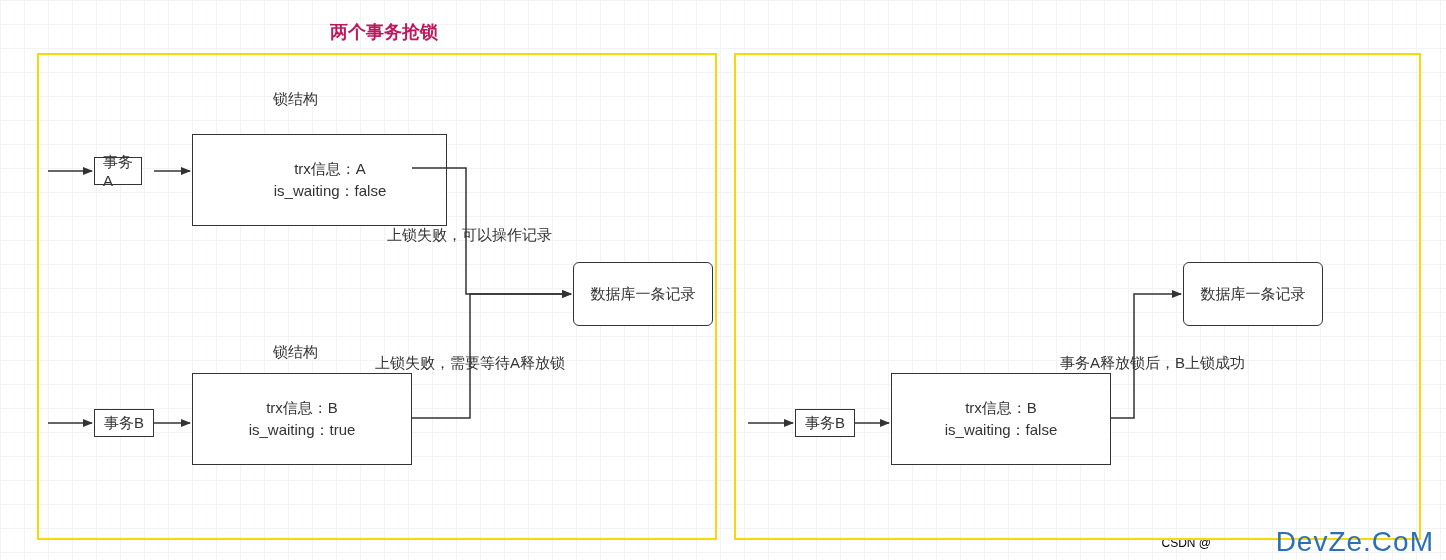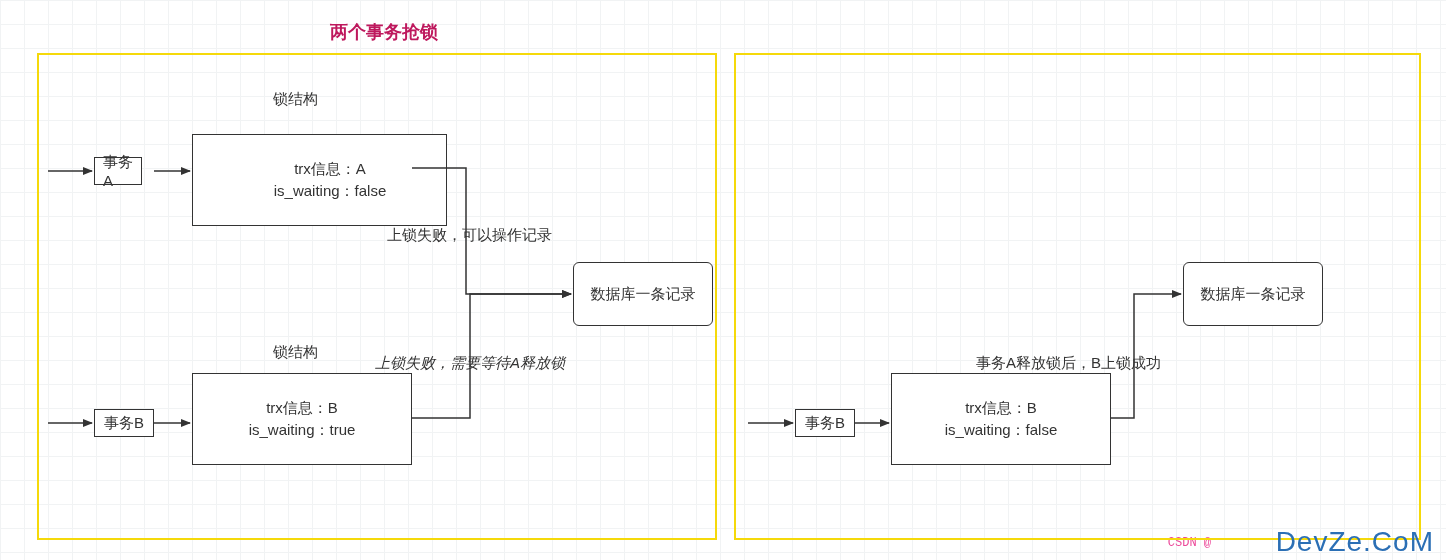--- a/index.html
+++ b/index.html
@@ -95,22 +95,22 @@
     color: #2b6fb5;
     font-family: Arial, sans-serif;
     letter-spacing: 1px;
     margin-top: -4px;
   }
   .wm-csdn {
     position: absolute;
     right: 235px;
     bottom: 10px;
     font-size: 12px;
-    color: #ec4899;
-    font-family: Liberation Mono, monospace;
+    color: #000000;
+    font-family: Liberation Sans, sans-serif;
   }
   svg.arrow-layer {
     position: absolute;
     inset: 0;
     width: 1446px;
     height: 560px;
     pointer-events: none;
   }
 </style>
 </head>
@@ -131,34 +131,34 @@
     <div>trx信息：A</div>
     <div>is_waiting：false</div>
   </div>
 
   <div class="caption" style="left:387px; top:226px;">上锁失败，可以操作记录</div>
 
   <div class="node-box node-round" style="left:573px; top:262px; width:140px; height:64px;">数据库一条记录</div>
 
   <div class="caption" style="left:273px; top:343px;">锁结构</div>
 
-  <div class="caption" style="left:375px; top:354px;font-style:italic;">上锁失败，需要等待A释放锁</div>
+  <div class="caption" style="left:375px; top:354px;">上锁失败，需要等待A释放锁</div>
 
   <div class="node-box" style="left:192px; top:373px; width:220px; height:92px;">
     <div>trx信息：B</div>
     <div>is_waiting：true</div>
   </div>
 
   <div class="txlabel" style="left:94px; top:409px; width:60px; height:28px;">事务B</div>
 
   <div class="panel" style="left:734px; top:53px; width:687px; height:487px;"></div>
 
   <div class="node-box node-round" style="left:1183px; top:262px; width:140px; height:64px;">数据库一条记录</div>
 
-  <div class="caption" style="left:976px; top:354px;">事务A释放锁后，B上锁成功</div>
+  <div class="caption" style="left:1060px; top:354px;">事务A释放锁后，B上锁成功</div>
 
   <div class="node-box" style="left:891px; top:373px; width:220px; height:92px;">
     <div>trx信息：B</div>
     <div>is_waiting：false</div>
   </div>
 
   <div class="txlabel" style="left:795px; top:409px; width:60px; height:28px;">事务B</div>
 
   <svg class="arrow-layer" viewBox="0 0 1446 560">
     <defs>

